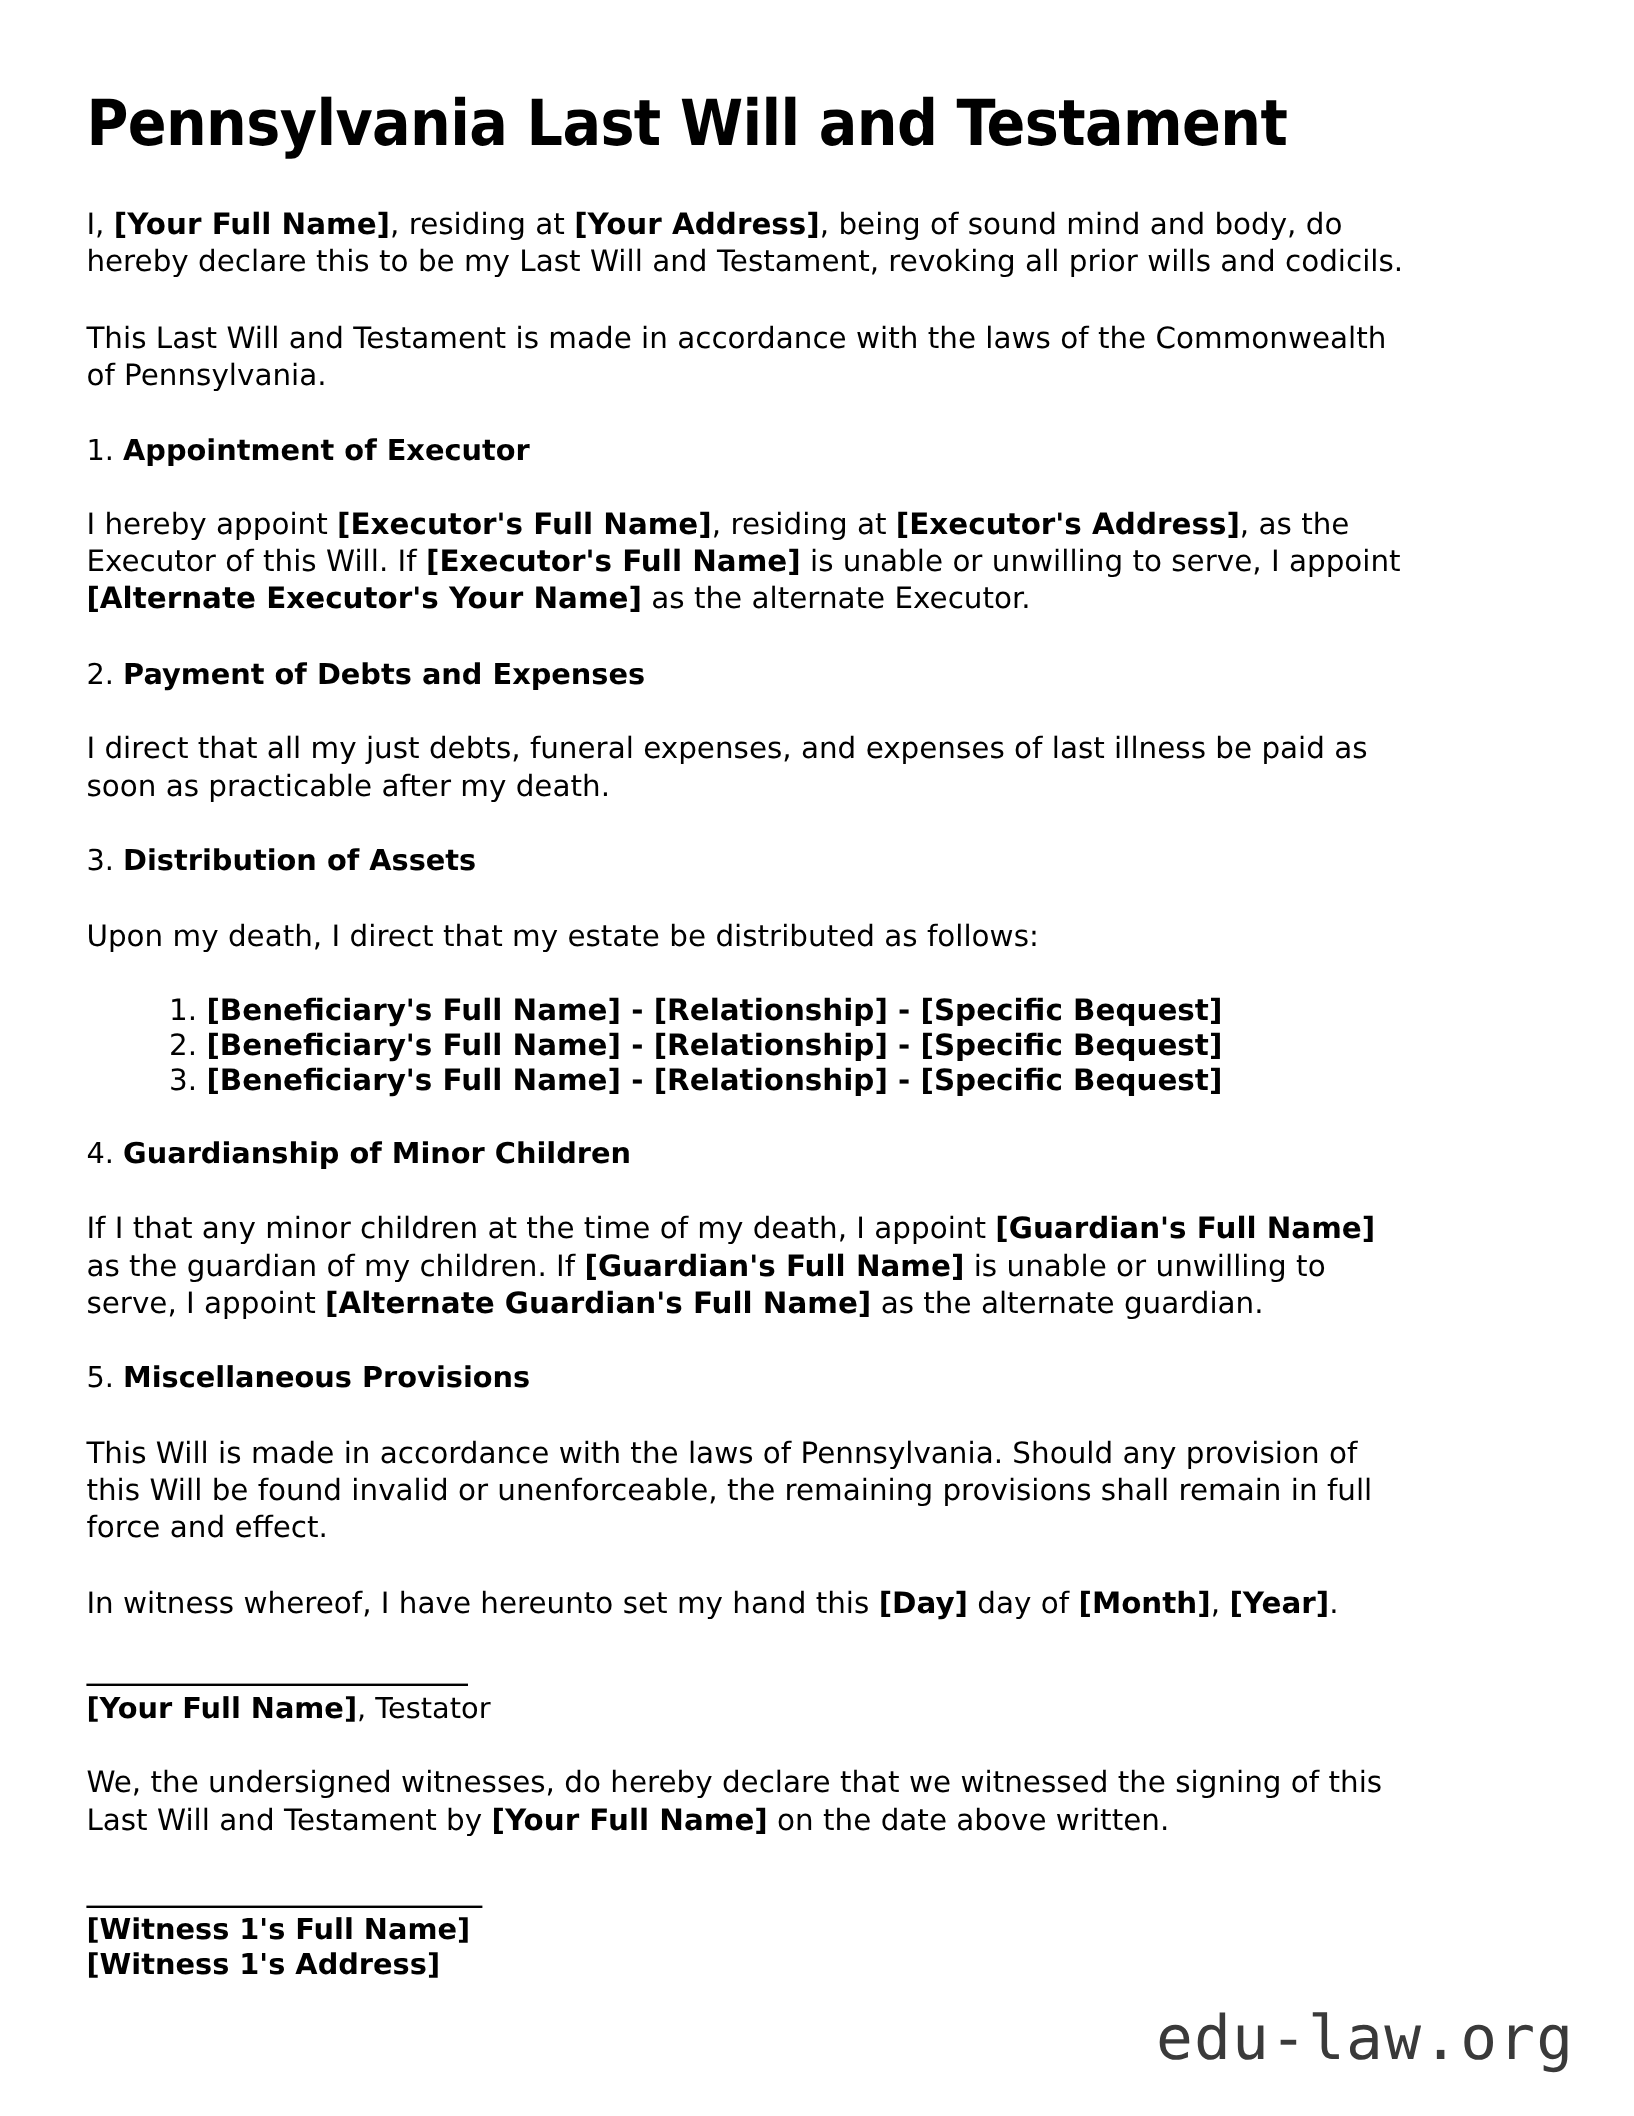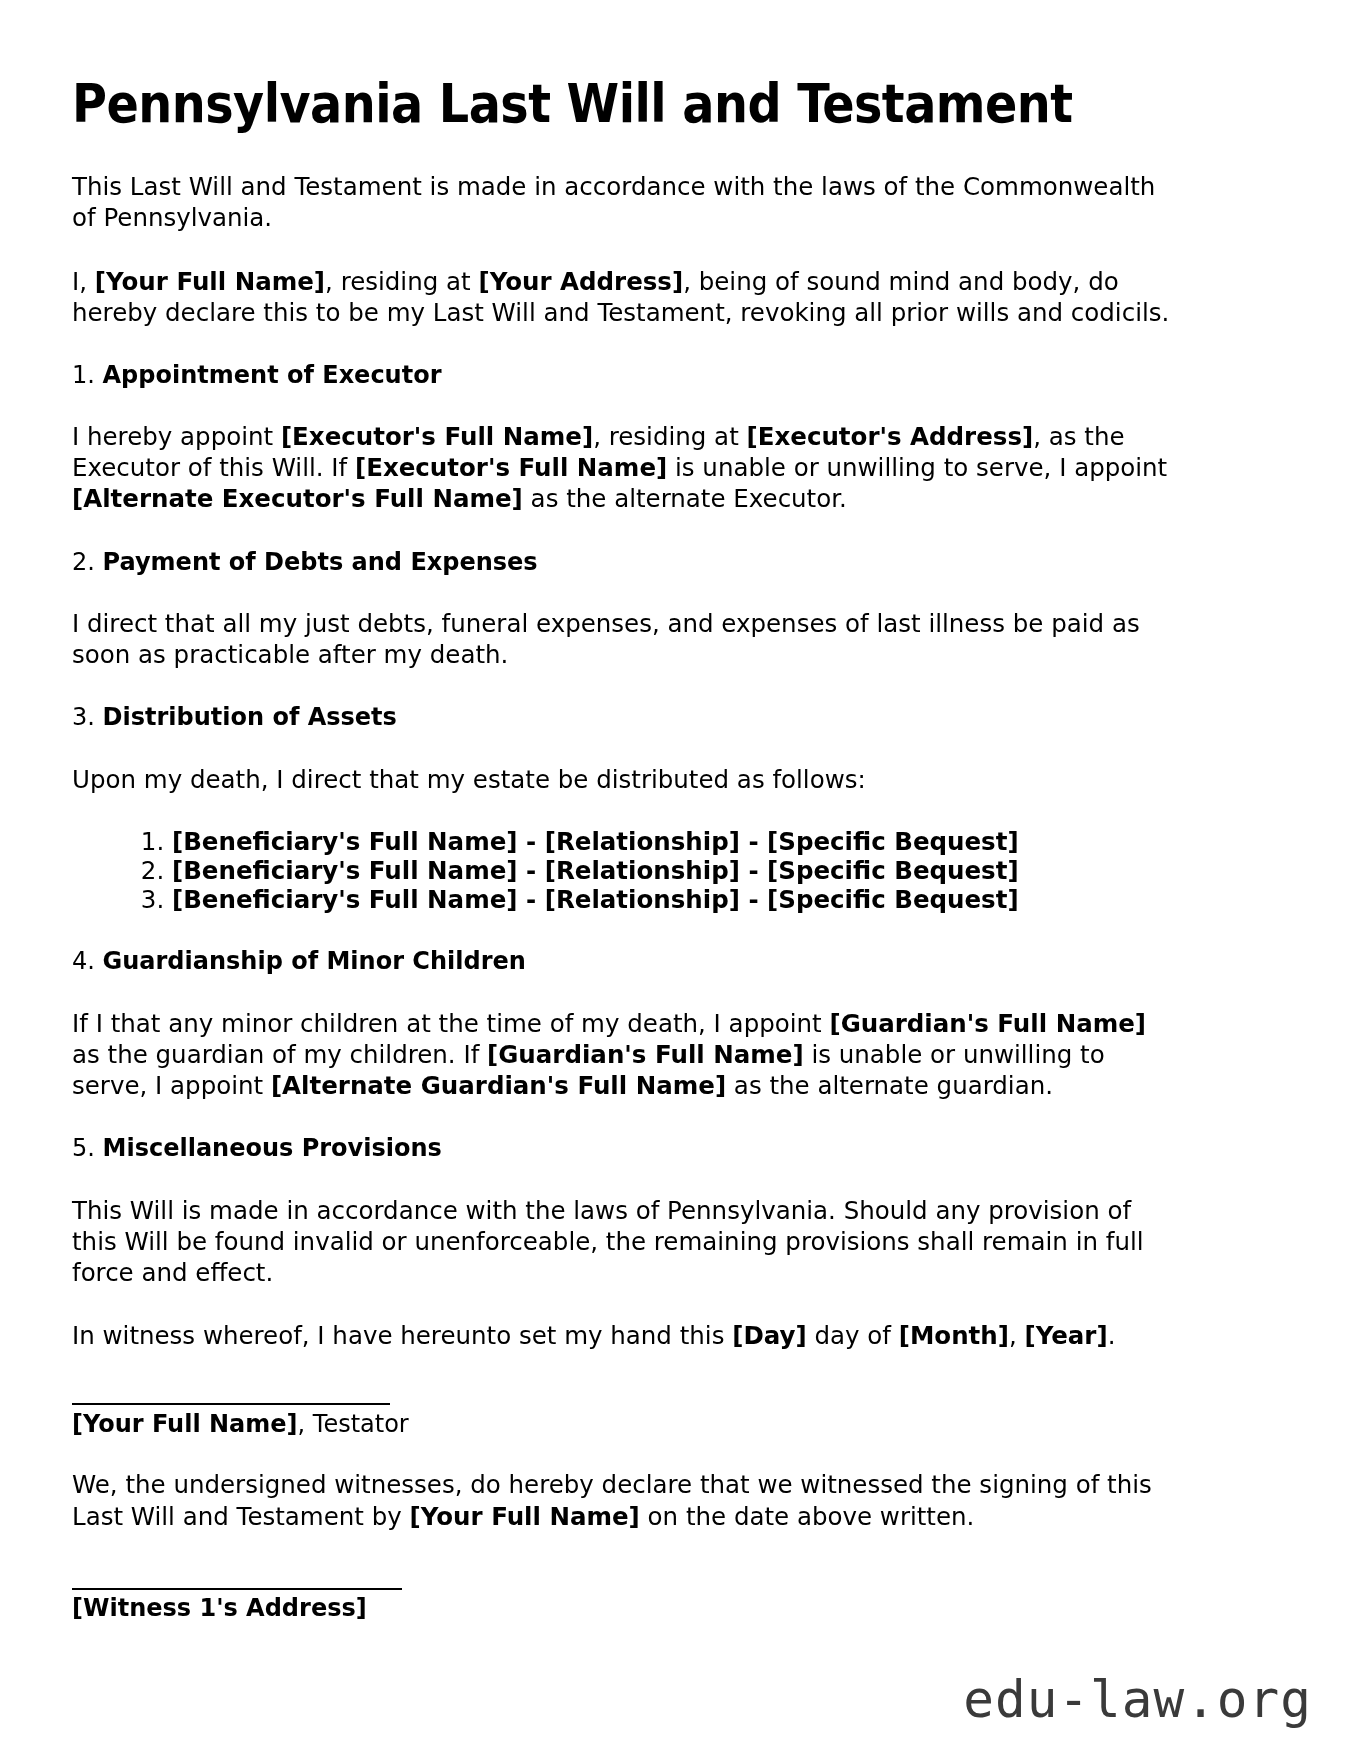--- a/index.html
+++ b/index.html
@@ -105,27 +105,27 @@
     white-space: nowrap;
   }
 </style>
 </head>
 <body>
 
 <div class="page">
 
   <h1 class="doc-title">Pennsylvania Last Will and Testament</h1>
 
+  <p class="para"><span>I, </span><b>[Your Full Name]</b><span>, residing at </span><b>[Your Address]</b><span>, being of sound mind and body, do hereby declare this to be my Last Will and Testament, revoking all prior wills and codicils.</span></p>
+
   <p class="para">This Last Will and Testament is made in accordance with the laws of the Commonwealth of Pennsylvania.</p>
-
-  <p class="para"><span>I, </span><b>[Your Full Name]</b><span>, residing at </span><b>[Your Address]</b><span>, being of sound mind and body, do hereby declare this to be my Last Will and Testament, revoking all prior wills and codicils.</span></p>
 
   <h2 class="section-heading"><span class="sec-num">1.</span> <span class="sec-title">Appointment of Executor</span></h2>
 
-  <p class="para"><span>I hereby appoint </span><b>[Executor's Full Name]</b><span>, residing at </span><b>[Executor's Address]</b><span>, as the Executor of this Will. If </span><b>[Executor's Full Name]</b><span> is unable or unwilling to serve, I appoint </span><b>[Alternate Executor's Full Name]</b><span> as the alternate Executor.</span></p>
+  <p class="para"><span>I hereby appoint </span><b>[Executor's Full Name]</b><span>, residing at </span><b>[Executor's Address]</b><span>, as the Executor of this Will. If </span><b>[Executor's Full Name]</b><span> is unable or unwilling to serve, I appoint </span><b>[Alternate Executor's Your Name]</b><span> as the alternate Executor.</span></p>
 
   <h2 class="section-heading"><span class="sec-num">2.</span> <span class="sec-title">Payment of Debts and Expenses</span></h2>
 
   <p class="para">I direct that all my just debts, funeral expenses, and expenses of last illness be paid as soon as practicable after my death.</p>
 
   <h2 class="section-heading"><span class="sec-num">3.</span> <span class="sec-title">Distribution of Assets</span></h2>
 
   <p class="para">Upon my death, I direct that my estate be distributed as follows:</p>
 
   <ol class="bequest-list">
@@ -146,18 +146,19 @@
 
   <div class="sig-block">
     <div class="sig-rule"></div>
     <p class="sig-line"><b>[Your Full Name]</b><span>, Testator</span></p>
   </div>
 
   <p class="para"><span>We, the undersigned witnesses, do hereby declare that we witnessed the signing of this Last Will and Testament by </span><b>[Your Full Name]</b><span> on the date above written.</span></p>
 
   <div class="sig-block witness-lines">
     <div class="sig-rule witness-rule"></div>
+    <p class="sig-line">[Witness 1's Full Name]</p>
     <p class="sig-line">[Witness 1's Address]</p>
   </div>
 
   <div class="watermark">edu-law.org</div>
 
 </div>
 
 </body></html>

